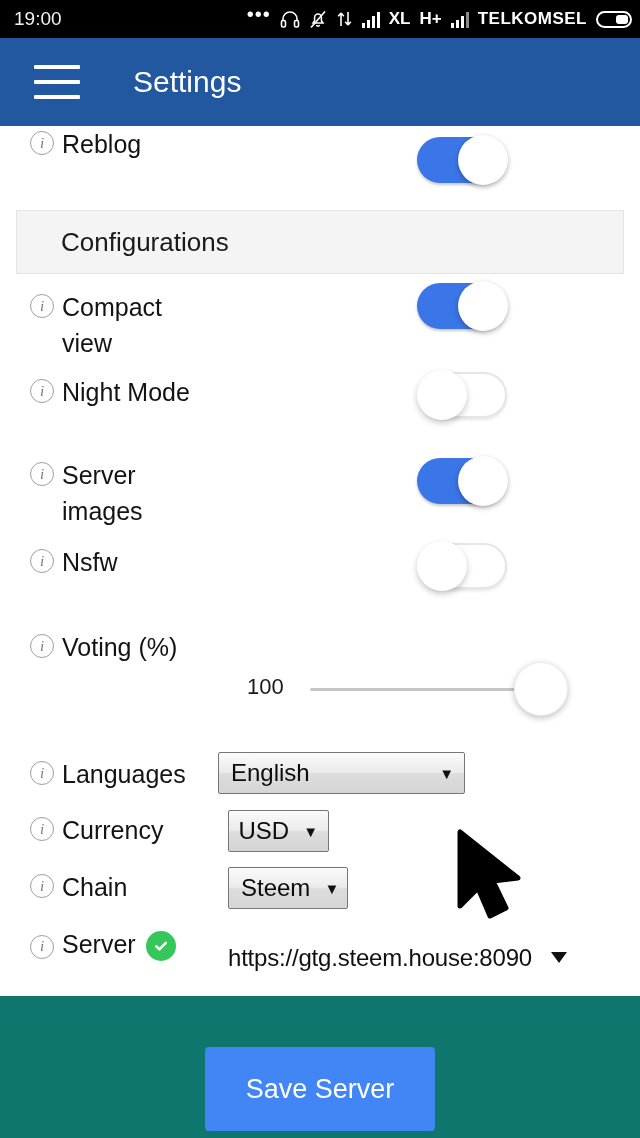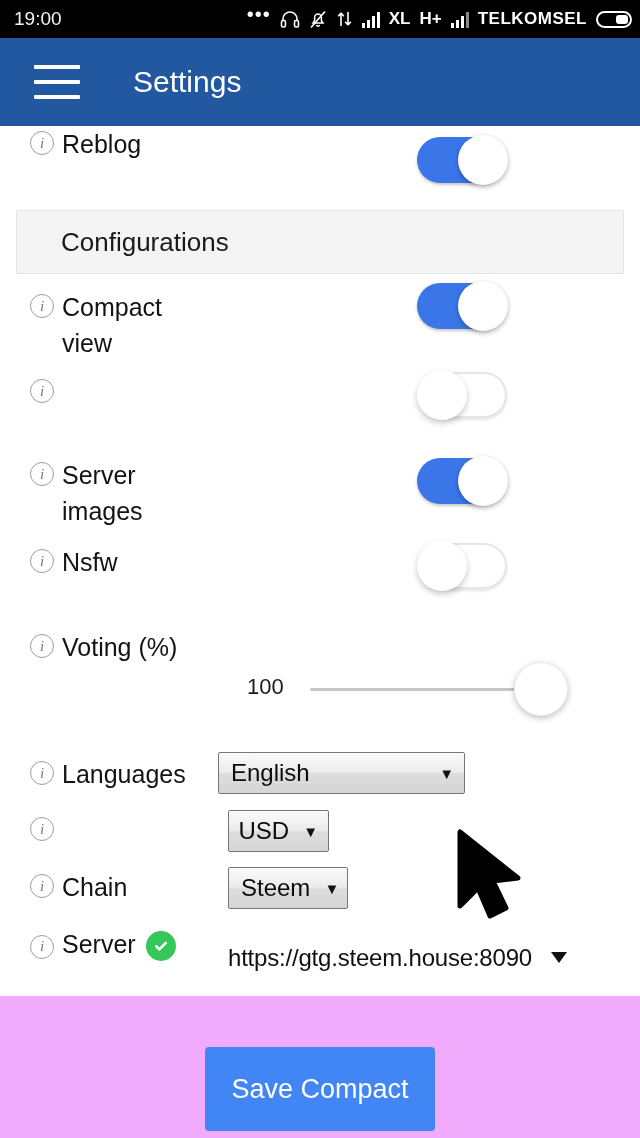--- a/index.html
+++ b/index.html
@@ -8,21 +8,21 @@
     background: #ffffff;
   }
   body {
     font-family: "Liberation Sans", sans-serif;
   }
   #screen {
     position: relative;
     width: 640px;
     height: 1138px;
     overflow: hidden;
-    background: #f0abfc;
+    background: #0f766e;
   }
 
   
   .statusbar {
     position: absolute;
     top: 0; left: 0;
     width: 640px;
     height: 38px;
     background: #000000;
     color: #ffffff;
@@ -404,20 +404,21 @@
         <span class="row-label">Compact view</span>
       </div>
       <div class="toggle on" style="left:417px; top:9px;">
         <span class="knob"></span>
       </div>
     </div>
 
     <div class="row" style="height:82px; padding-top:7px;">
       <div class="label-wrap">
         <span class="info-icon">i</span>
+        <span class="row-label">Night Mode</span>
       </div>
       <div class="toggle off" style="left:419px; top:5px;">
         <span class="knob"></span>
       </div>
     </div>
 
     <div class="row" style="height:89px; padding-top:8px;">
       <div class="label-wrap" style="max-width:150px;">
         <span class="info-icon">i</span>
         <span class="row-label">Server images</span>
@@ -456,20 +457,21 @@
       </div>
       <div class="nselect" style="left:218px; top:-2px; width:247px;">
         <span>English</span>
         <span class="caret">▼</span>
       </div>
     </div>
 
     <div class="row" style="height:57px;">
       <div class="label-wrap" style="max-width:200px;">
         <span class="info-icon">i</span>
+        <span class="row-label">Currency</span>
       </div>
       <div class="nselect" style="left:228px; top:-2px; width:101px;justify-content:flex-end;">
         <span>USD</span>
         <span class="caret">▼</span>
       </div>
     </div>
 
     <div class="row" style="height:57px;">
       <div class="label-wrap" style="max-width:200px;">
         <span class="info-icon">i</span>
@@ -490,21 +492,21 @@
               <path d="M4.2 9.3 L7.4 12.4 L13.8 5.9" fill="none" stroke="#ffffff" stroke-width="2.6" stroke-linecap="round" stroke-linejoin="round"></path>
             </svg>
         </span>
       </div>
       <span class="server-url">https://gtg.steem.house:8090</span>
       <span class="server-caret"></span>
     </div>
 
   </div>
 
-  <button class="save-btn">Save Compact</button>
+  <button class="save-btn">Save Server</button>
 
   <div class="cursor">
     <svg width="80" height="95" viewBox="0 0 80 95">
       <path d="M8 4 L8 78 L26 60 L38 88 L54 80 L41 53 L66 50 Z" fill="#000000" stroke="#000000" stroke-width="5" stroke-linejoin="round"></path>
     </svg>
   </div>
 
 </div>
 
 </body></html>

